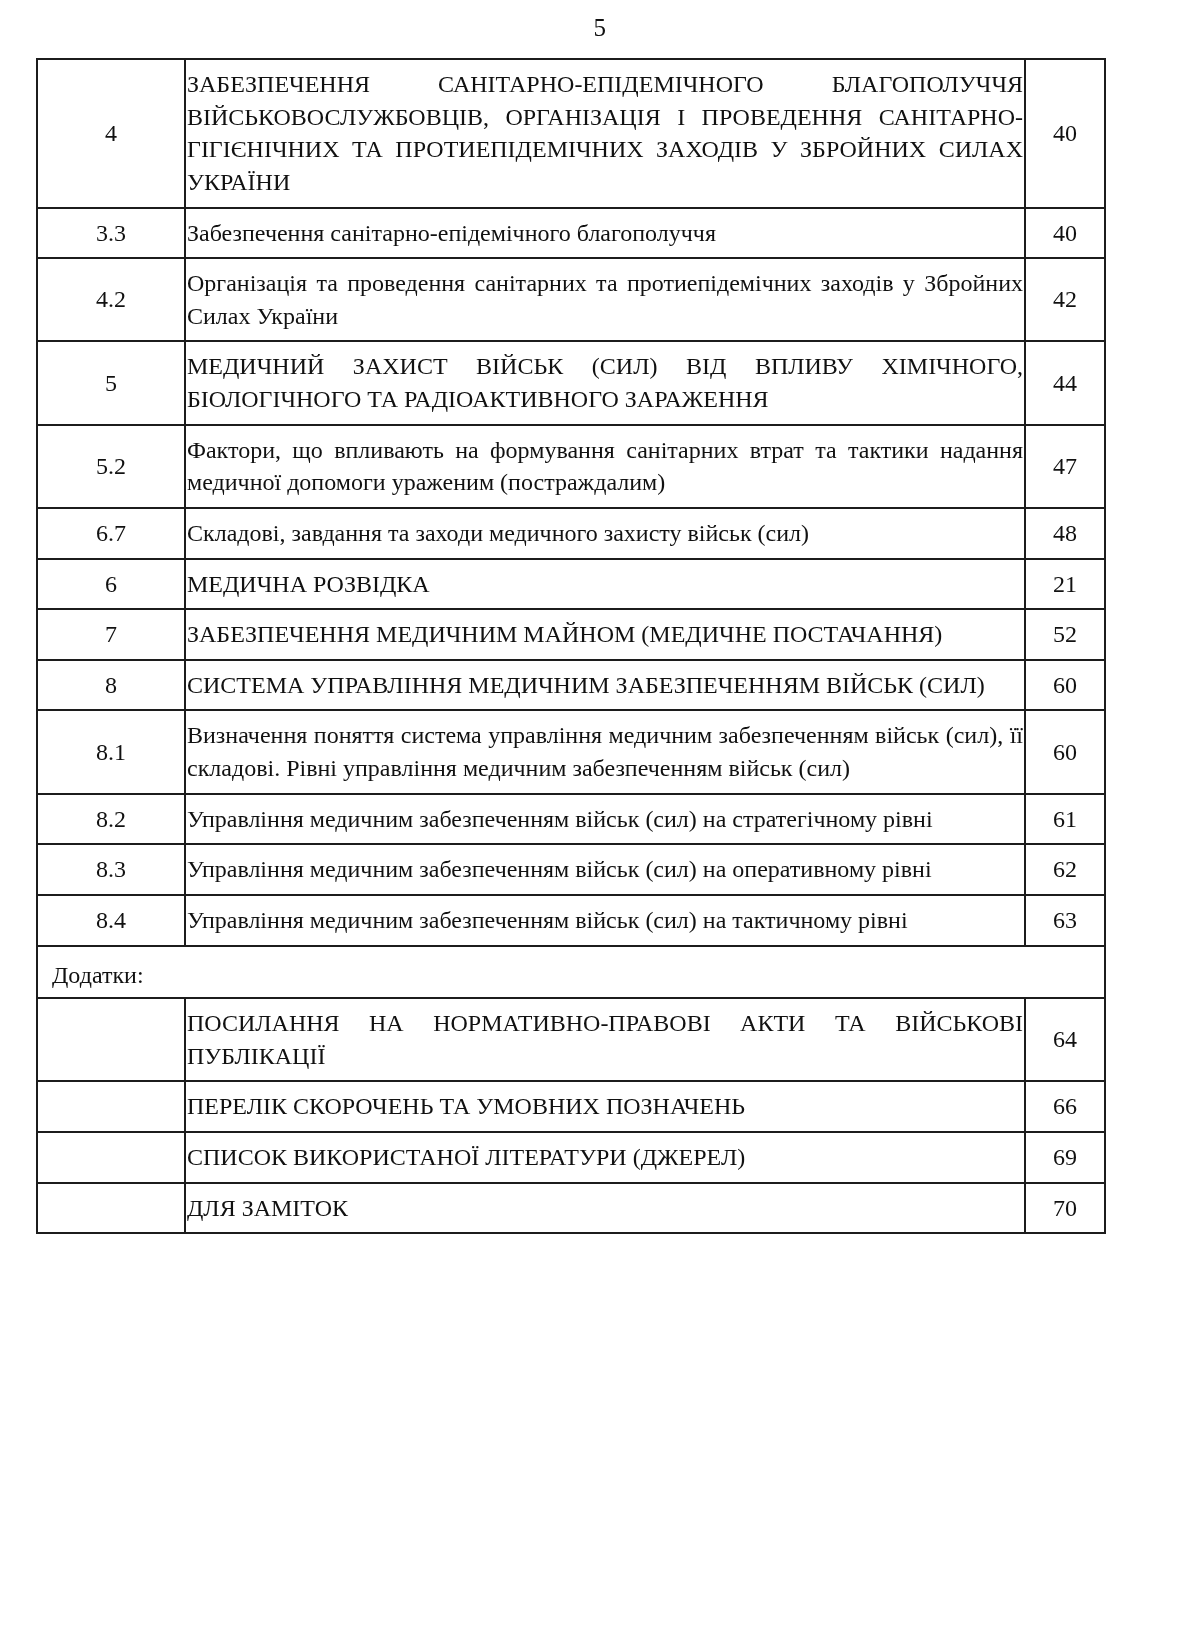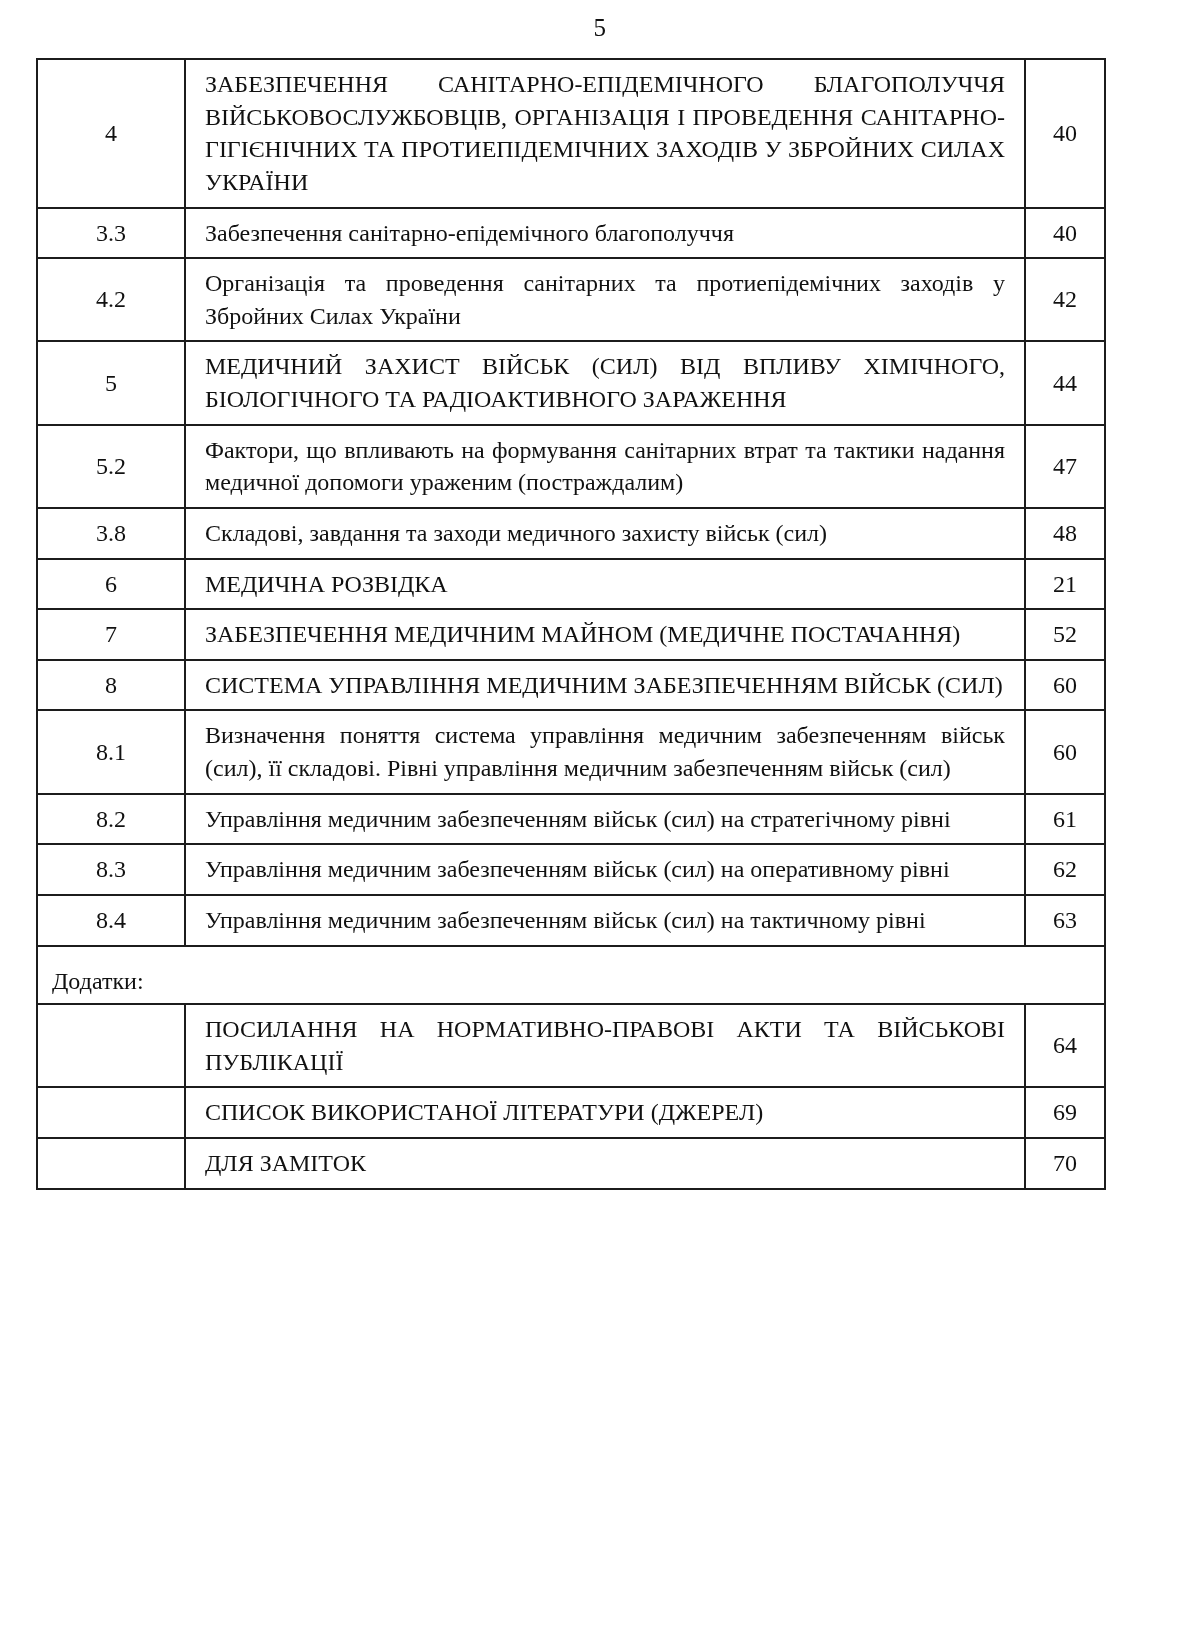--- a/index.html
+++ b/index.html
@@ -29,29 +29,29 @@
     line-height: 1.36;
     vertical-align: middle;
     overflow: hidden;
   }
   .cell-num {
     text-align: center;
     padding: 6px 4px;
   }
   .cell-title {
     text-align: justify;
-    padding: 8px 19px;
+    padding: 8px 1px;
   }
   .cell-page {
     text-align: center;
     padding: 6px 0;
   }
   .cell-span {
     text-align: left;
-    padding: 18px 0 6px 14px;
+    padding: 12px 0 6px 14px;
   }
 </style>
 </head>
 <body>
 
 <div class="page">
   <div class="page-number">5</div>
 
   <table class="toc">
     <colgroup>
@@ -79,21 +79,21 @@
           <td class="cell-num">5</td>
           <td class="cell-title">МЕДИЧНИЙ ЗАХИСТ ВІЙСЬК (СИЛ) ВІД ВПЛИВУ ХІМІЧНОГО, БІОЛОГІЧНОГО ТА РАДІОАКТИВНОГО ЗАРАЖЕННЯ</td>
           <td class="cell-page">44</td>
         </tr>
         <tr>
           <td class="cell-num">5.2</td>
           <td class="cell-title">Фактори, що впливають на формування санітарних втрат та тактики надання медичної допомоги ураженим (постраждалим)</td>
           <td class="cell-page">47</td>
         </tr>
         <tr>
-          <td class="cell-num">3.8</td>
+          <td class="cell-num">6.7</td>
           <td class="cell-title">Складові, завдання та заходи медичного захисту військ (сил)</td>
           <td class="cell-page">48</td>
         </tr>
         <tr>
           <td class="cell-num">6</td>
           <td class="cell-title">МЕДИЧНА РОЗВІДКА</td>
           <td class="cell-page">21</td>
         </tr>
         <tr>
           <td class="cell-num">7</td>
@@ -128,20 +128,25 @@
         <tr>
           <td colspan="3" class="cell-span">Додатки:</td>
         </tr>
         <tr>
           <td class="cell-num"></td>
           <td class="cell-title">ПОСИЛАННЯ НА НОРМАТИВНО-ПРАВОВІ АКТИ ТА ВІЙСЬКОВІ ПУБЛІКАЦІЇ</td>
           <td class="cell-page">64</td>
         </tr>
         <tr>
           <td class="cell-num"></td>
+          <td class="cell-title">ПЕРЕЛІК СКОРОЧЕНЬ ТА УМОВНИХ ПОЗНАЧЕНЬ</td>
+          <td class="cell-page">66</td>
+        </tr>
+        <tr>
+          <td class="cell-num"></td>
           <td class="cell-title">СПИСОК ВИКОРИСТАНОЇ ЛІТЕРАТУРИ (ДЖЕРЕЛ)</td>
           <td class="cell-page">69</td>
         </tr>
         <tr>
           <td class="cell-num"></td>
           <td class="cell-title">ДЛЯ ЗАМІТОК</td>
           <td class="cell-page">70</td>
         </tr>
       </tbody>
   </table>

